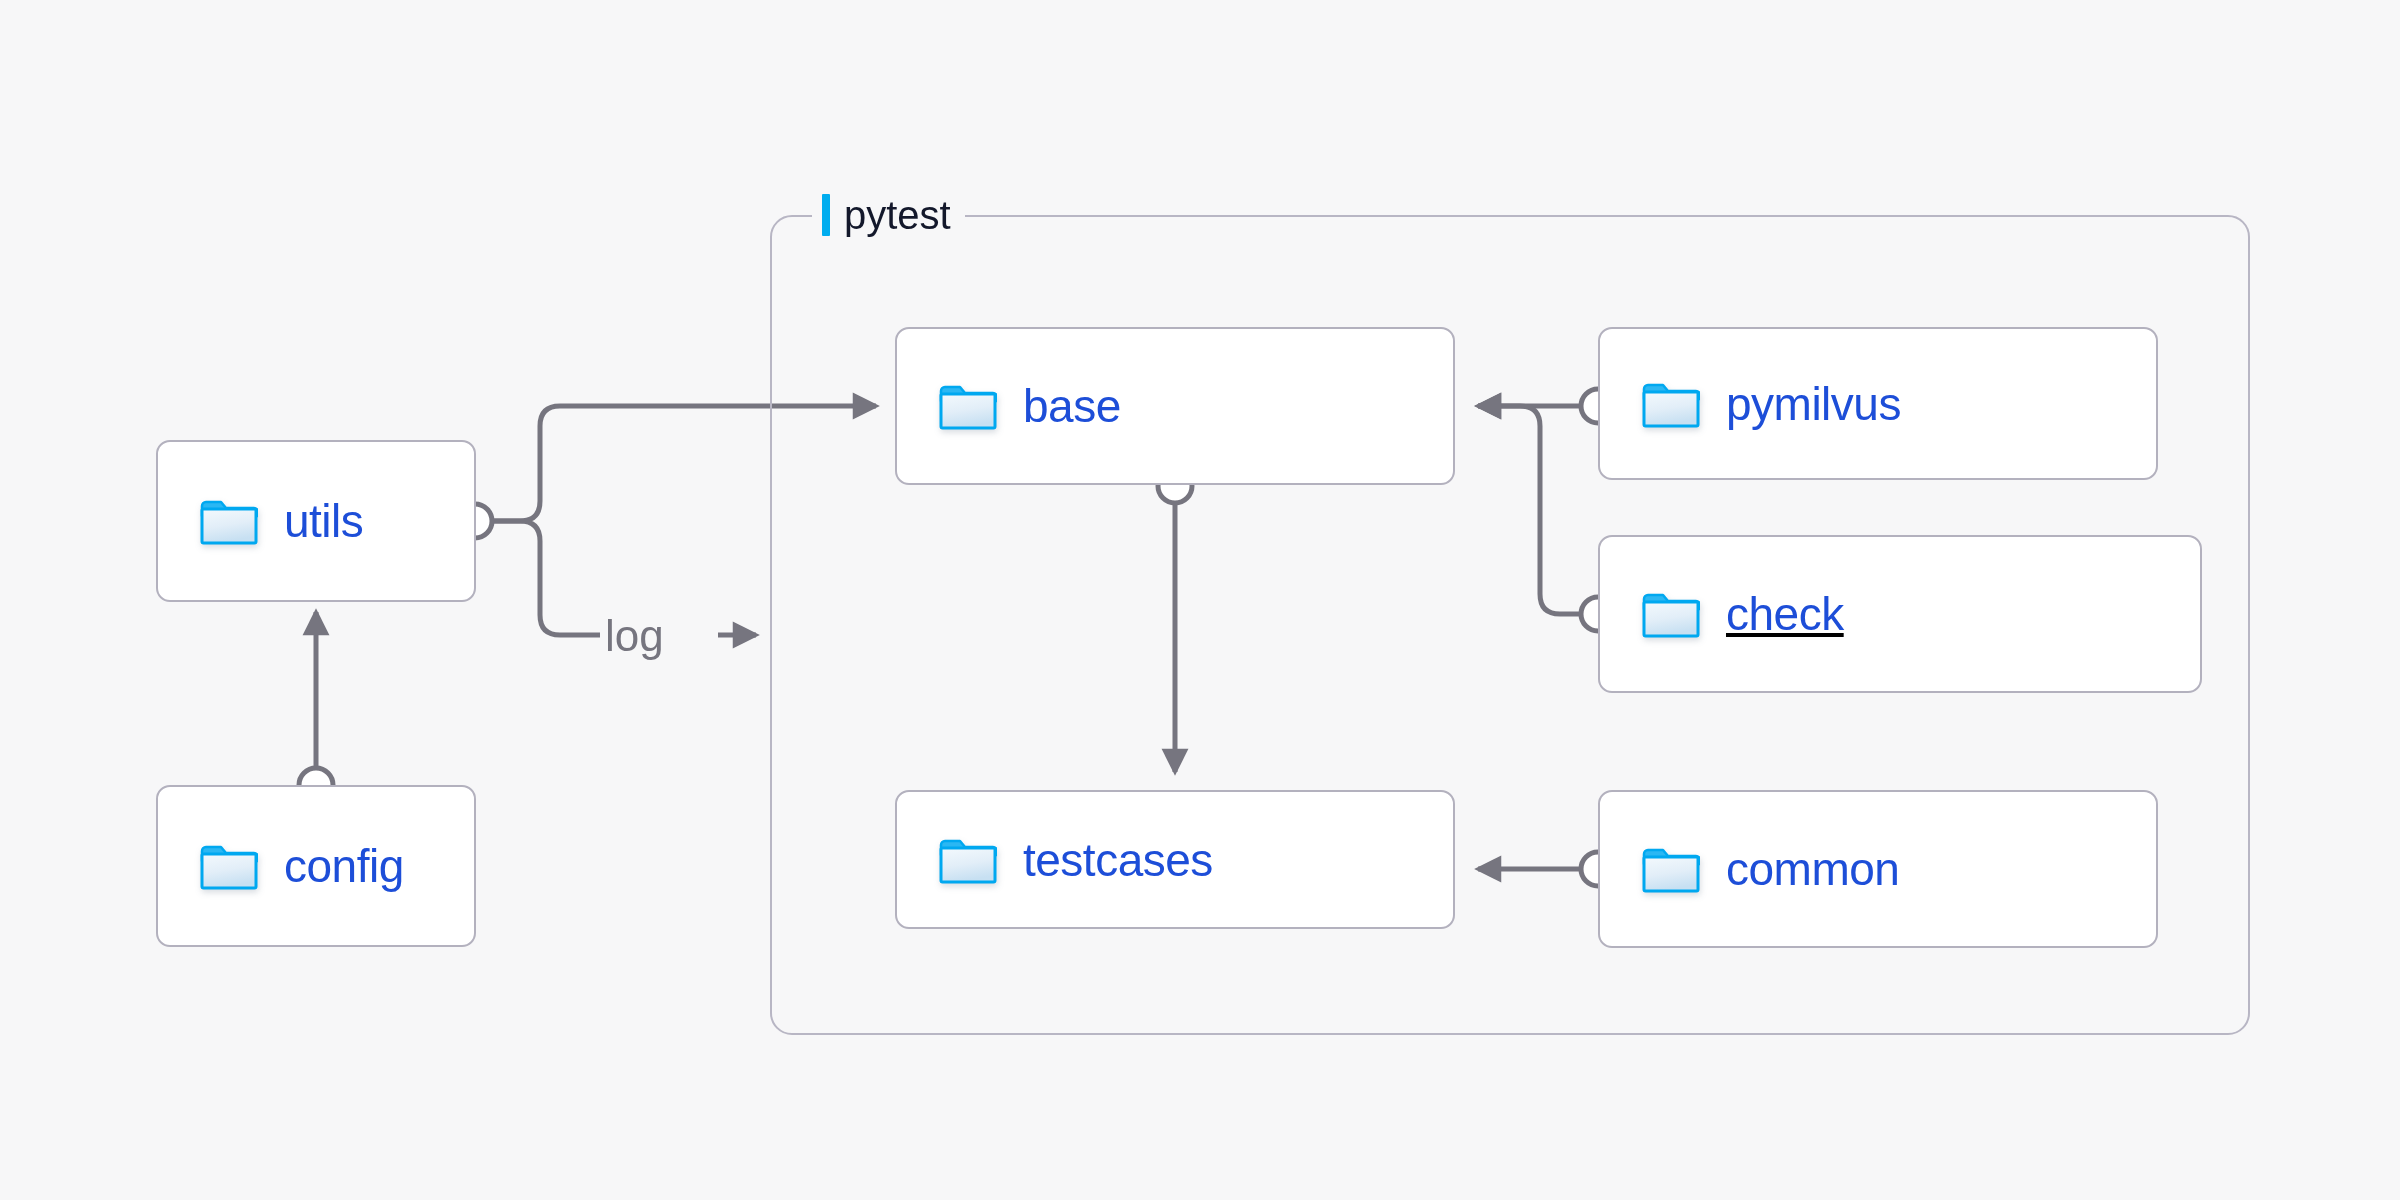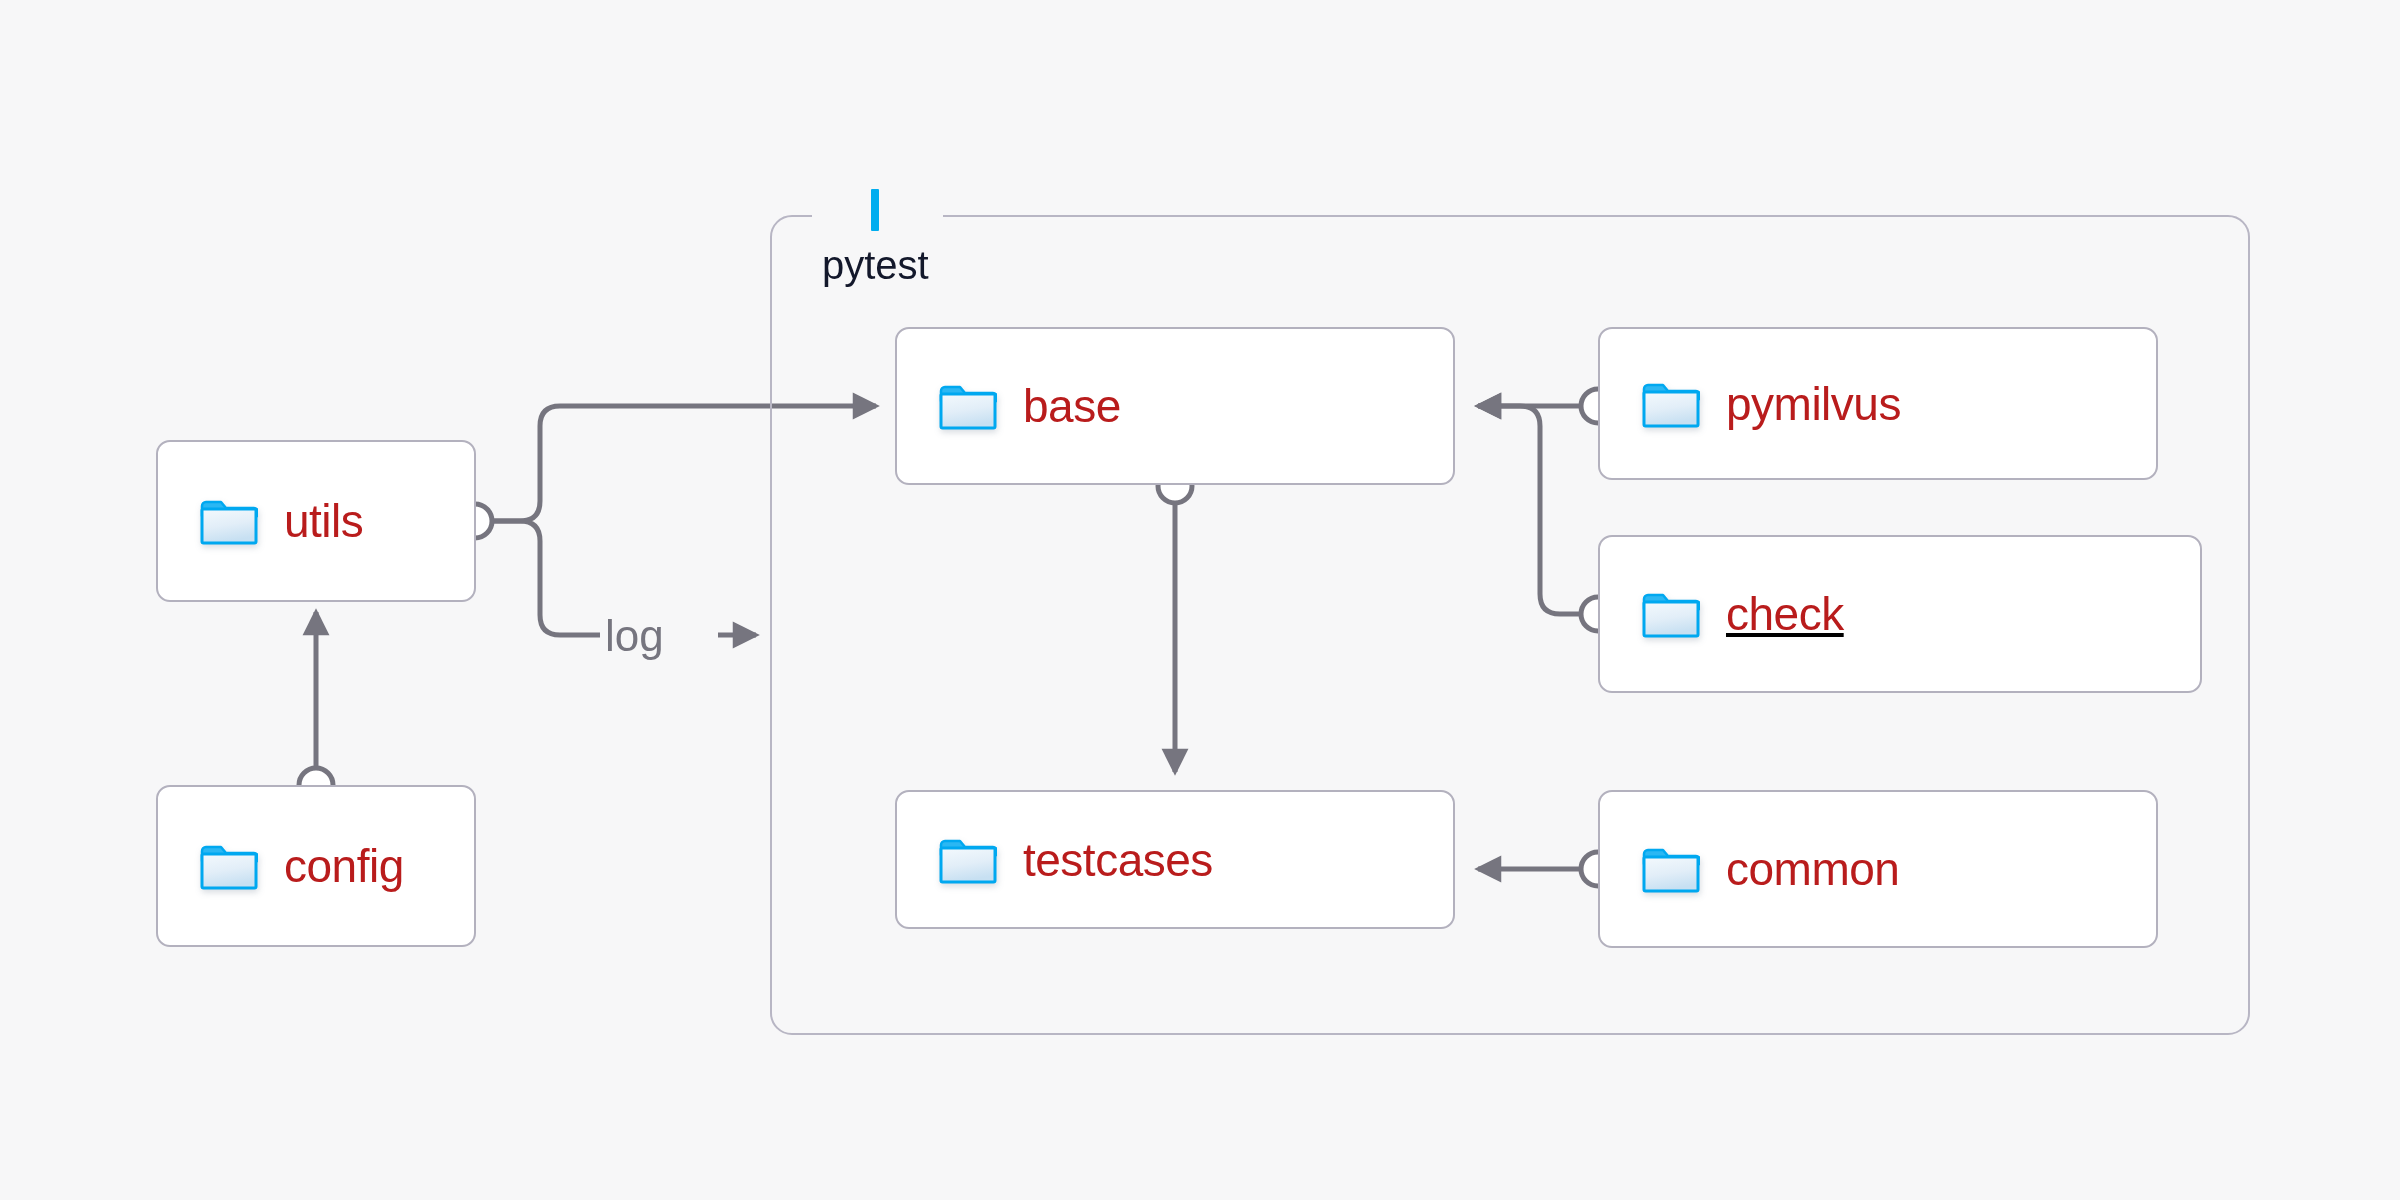--- a/index.html
+++ b/index.html
@@ -69,21 +69,21 @@
     flex: 0 0 auto;
     width: 58px;
     height: 48px;
     position: relative;
     filter: drop-shadow(1px 3px 3px rgba(40,60,90,0.18));
   }
 
   .node-label {
     font-size: 46px;
     font-weight: 500;
-    color: #b91c1c;
+    color: #1d4ed8;
     letter-spacing: -0.5px;
     line-height: 1;
     white-space: nowrap;
   }
 
   
   #edges {
     position: absolute;
     top: 0; left: 0;
     width: 2400px;
@@ -163,21 +163,21 @@
     </g>
 
     <g>
       <path class="edge-path" d="M 1581 869 L 1478 869" marker-end="url(#arrow)"></path>
       <circle class="handle-dot" cx="1598" cy="869" r="17"></circle>
     </g>
   </svg>
 
   <div class="group-box" style="left:770px; top:215px; width:1480px; height:820px;"></div>
 
-  <div class="group-label-wrap" style="left:812px; top:189px;flex-direction:column;">
+  <div class="group-label-wrap" style="left:812px; top:189px;">
     <span class="group-accent-bar"></span>
     <span class="group-label-text">pytest</span>
   </div>
 
   <div class="node" style="left:156px; top:785px; width:320px; height:162px;">
     <span class="folder-icon">
       <svg width="58" height="48" viewBox="0 0 58 48">
         <path d="M2 9 a4 4 0 0 1 4-4 h15 l5 6 h28 a4 4 0 0 1 4 4 v4 H2 z" fill="#2bb7f3" stroke="#00a8f0" stroke-width="2.5" stroke-linejoin="round"></path>
         <rect x="2" y="12" width="54" height="34" rx="1.5" fill="url(#folderGrad)" stroke="#00a8f0" stroke-width="3"></rect>
       </svg>

